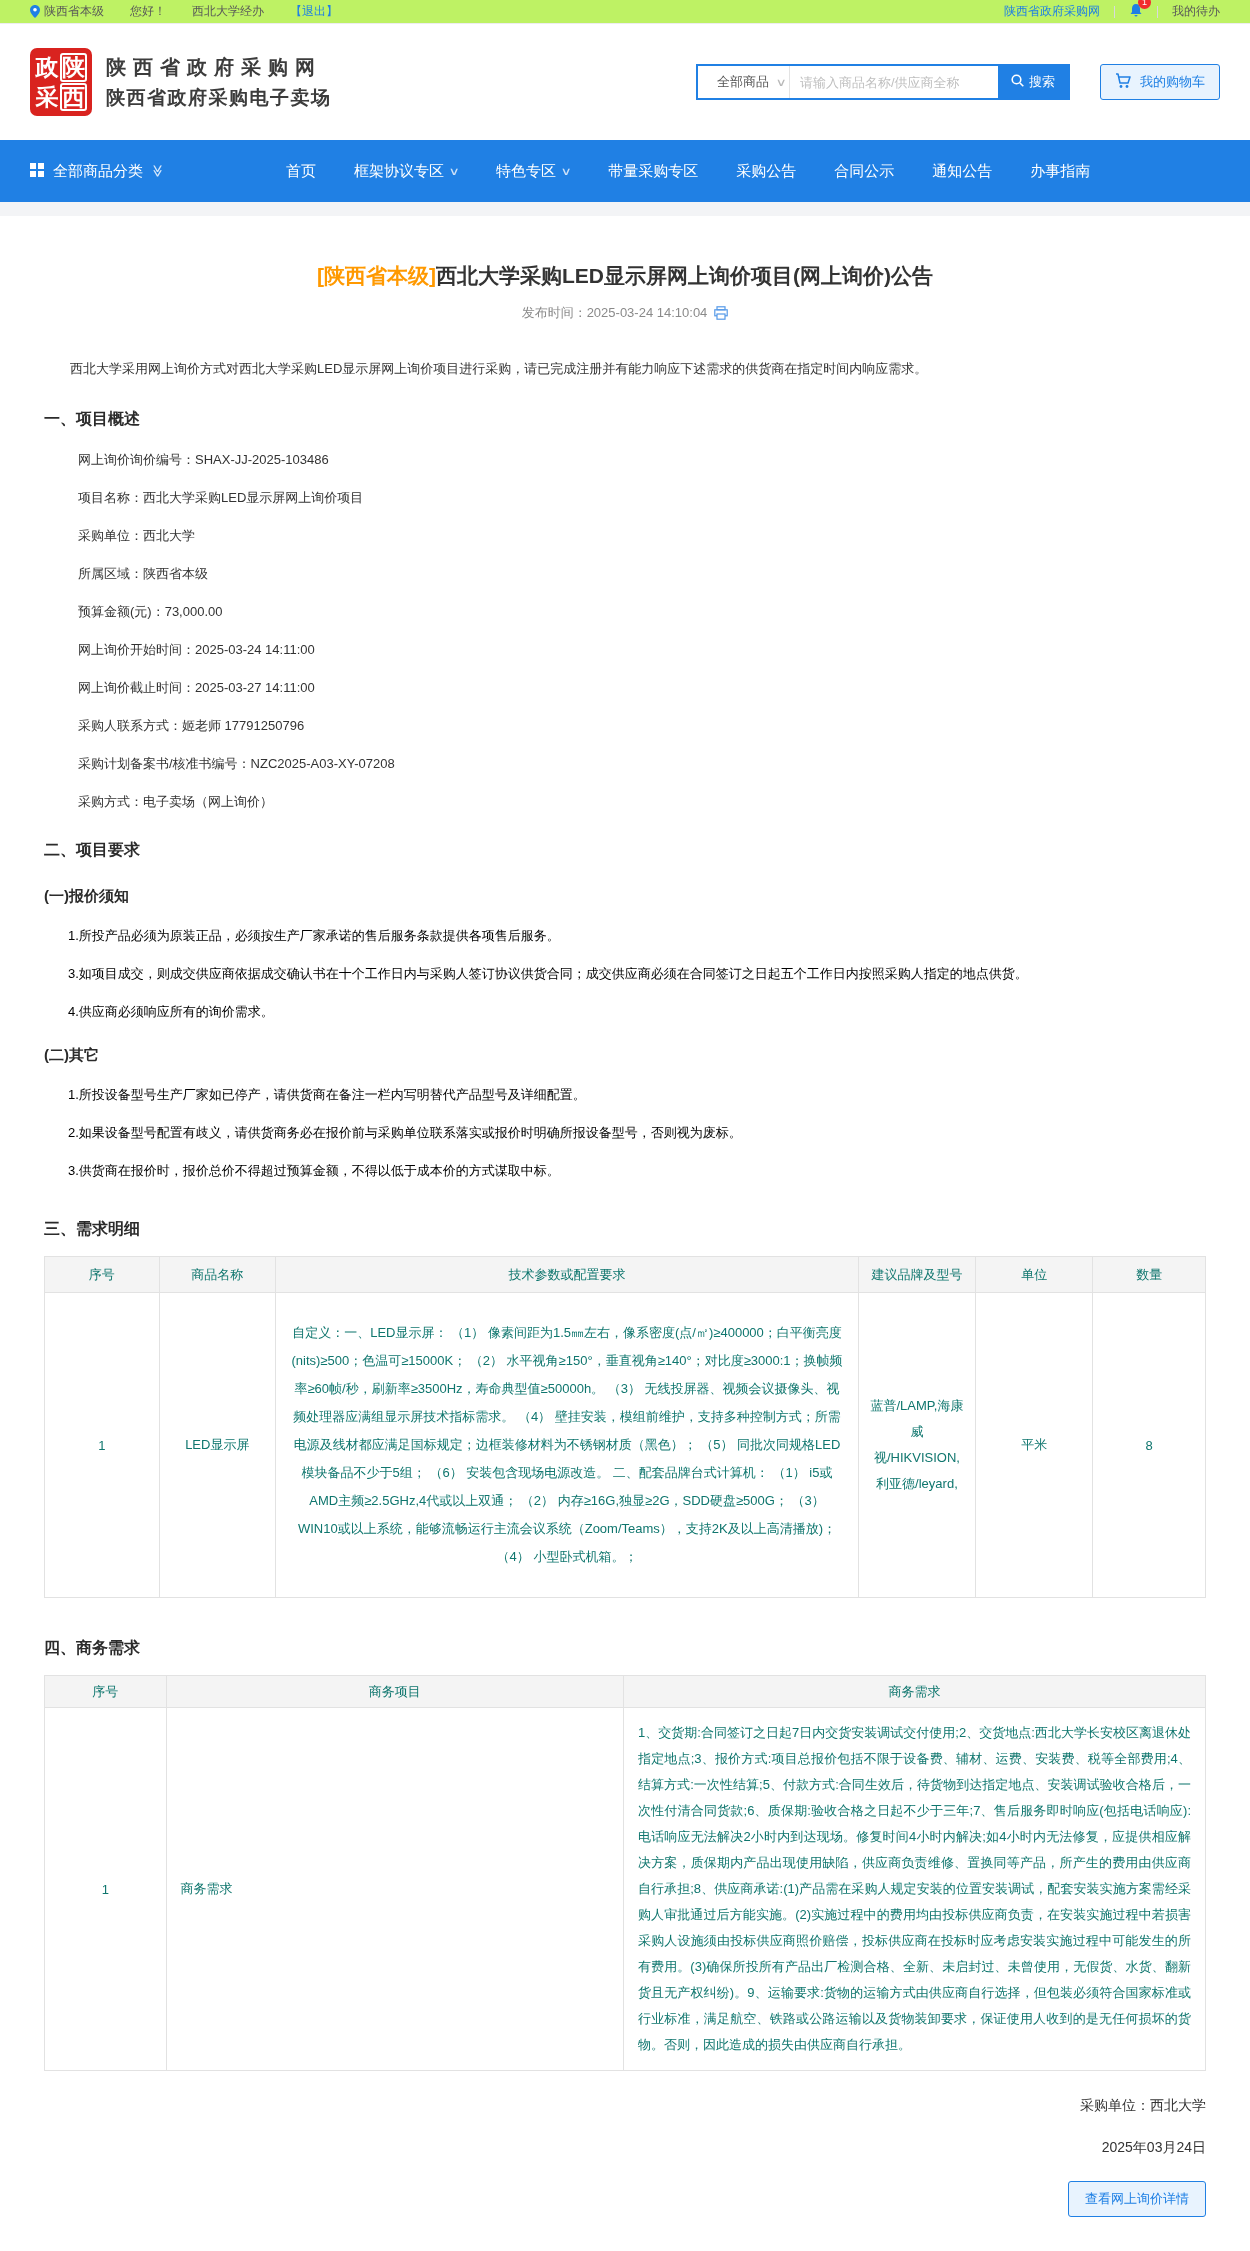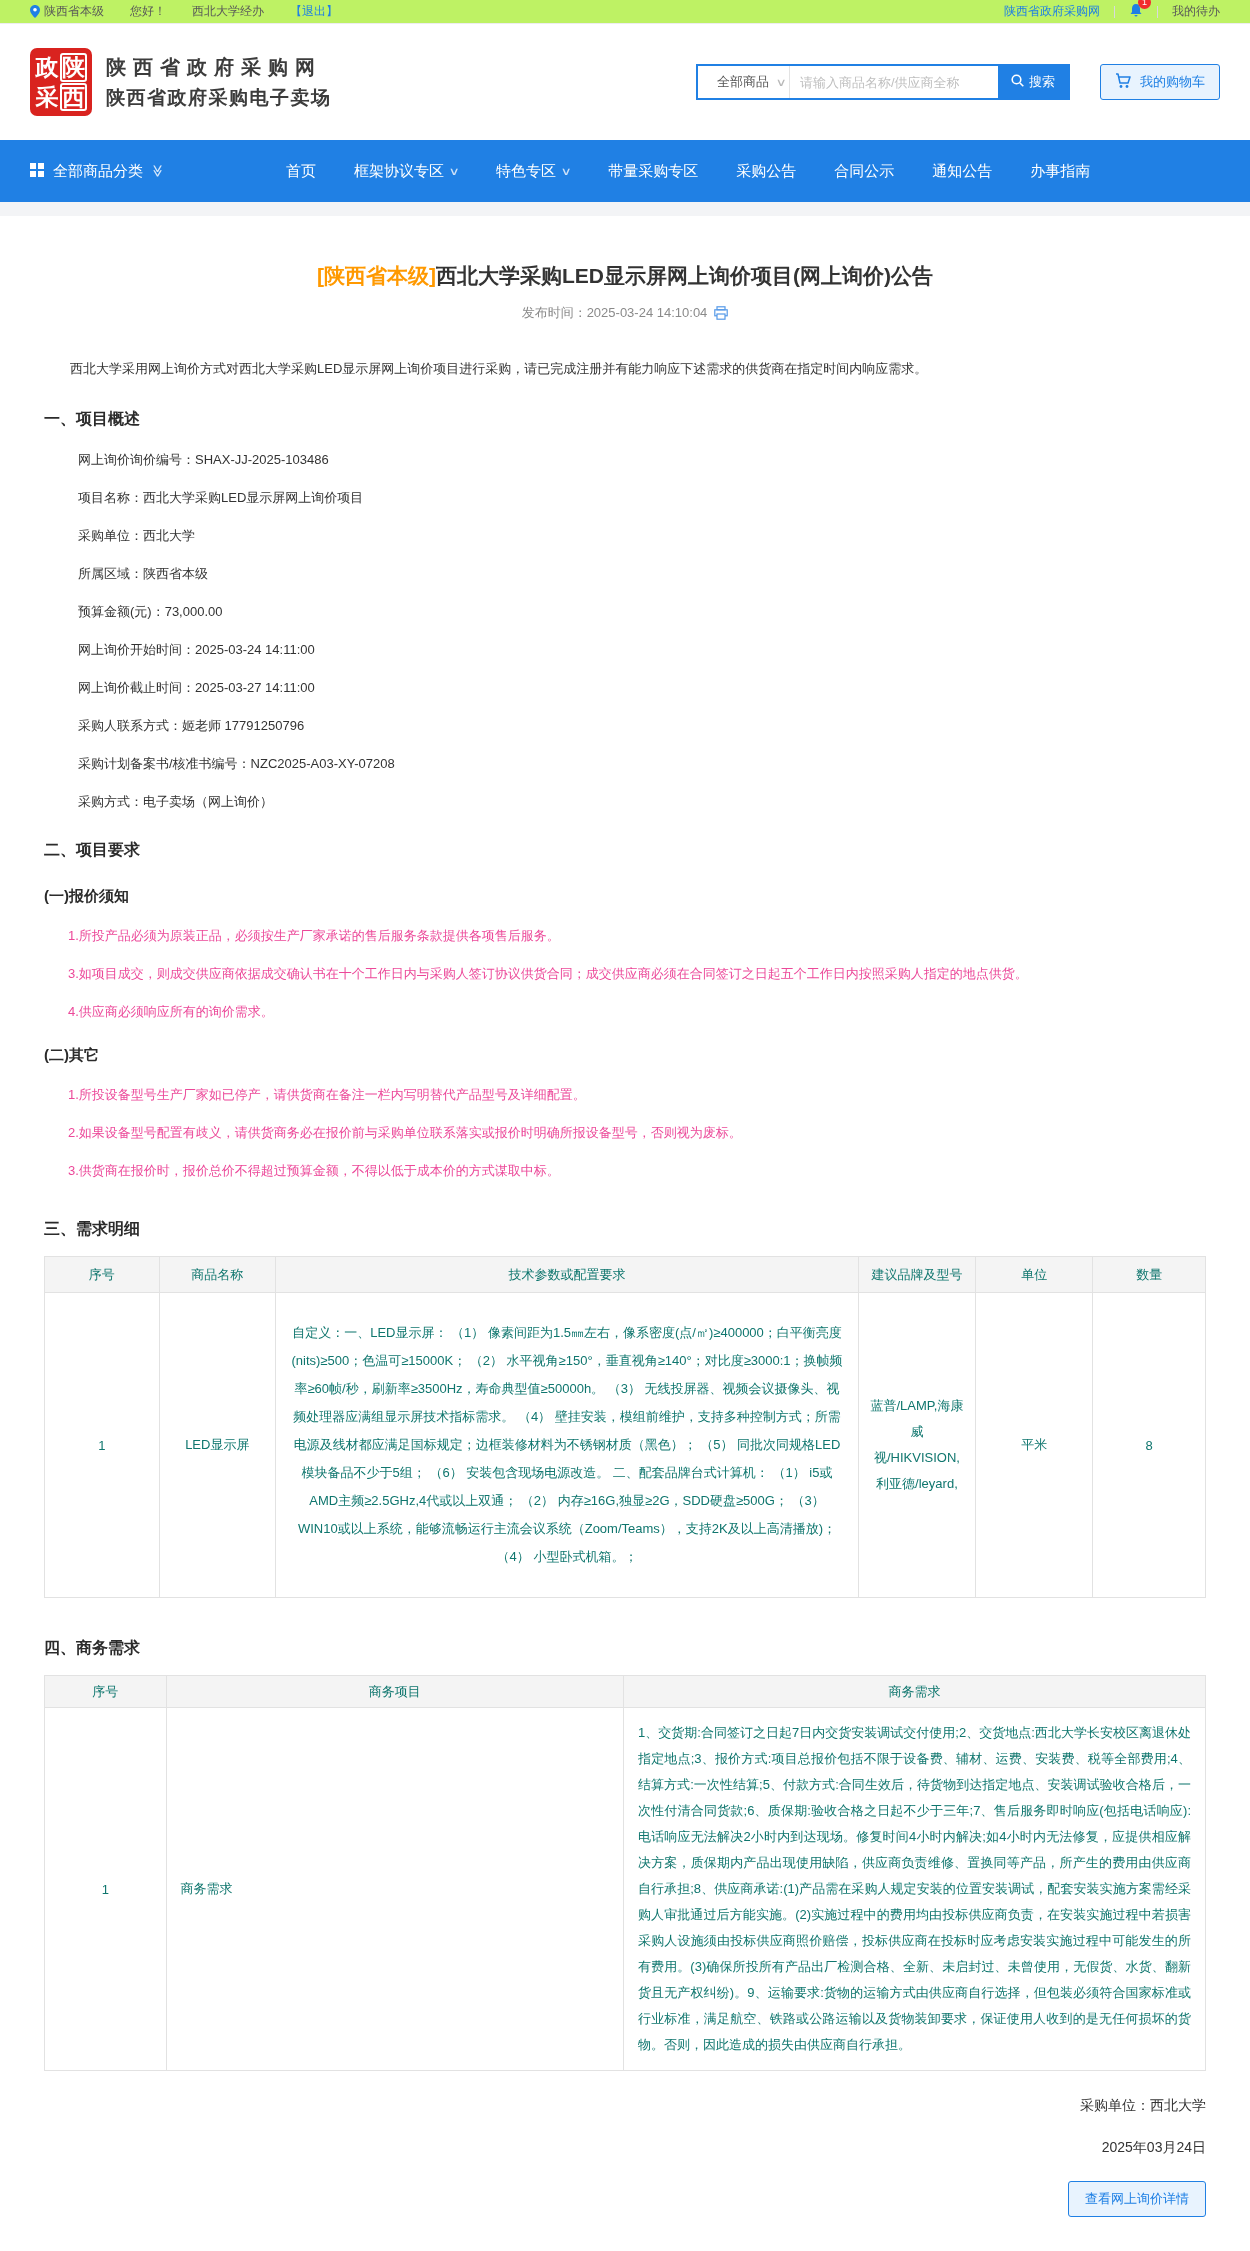--- a/index.html
+++ b/index.html
@@ -81,21 +81,21 @@
   .title .prefix { color: #ff9900; }
   .pub {
     margin-top: 14px; text-align: center; font-size: 13px; color: #8a8a8a;
     display: flex; align-items: center; justify-content: center; gap: 7px;
   }
   .printer-icon { cursor: pointer; display: inline-flex; }
   .intro { margin-top: 36px; font-size: 13px; line-height: 1.65; text-indent: 2em; color: #333; }
   h2.sec { margin-top: 30px; font-size: 16px; font-weight: bold; color: #2b2b2b; }
   h3.sub { margin-top: 26px; font-size: 15px; font-weight: bold; color: #2b2b2b; }
   .field { margin-top: 22px; font-size: 13px; padding-left: 34px; line-height: 16px; color: #333; }
-  .req-item { margin-top: 22px; font-size: 13px; padding-left: 24px; line-height: 16px; color: #ec4899; }
+  .req-item { margin-top: 22px; font-size: 13px; padding-left: 24px; line-height: 16px; color: #000000; }
   h2.sec.gap { margin-top: 40px; }
   table { width: 100%; border-collapse: collapse; font-size: 13px; color: #0f766e; margin-top: 16px; }
   th, td { border: 1px solid #e2e2e2; text-align: center; vertical-align: middle; }
   thead th { background: #f4f4f4; font-weight: normal; height: 36px; }
   .t2 thead th { height: 32px; }
   .spec-cell { padding: 26px 12px; line-height: 28px; text-align: center; }
   .brand-cell { padding: 6px 10px; line-height: 26px; }
   .biz-item-cell { text-align: left; padding: 12px 14px; }
   .biz-cell { text-align: justify; padding: 12px 14px; line-height: 26px; }
   .purchaser { margin-top: 26px; text-align: right; font-size: 14px; color: #333; }

